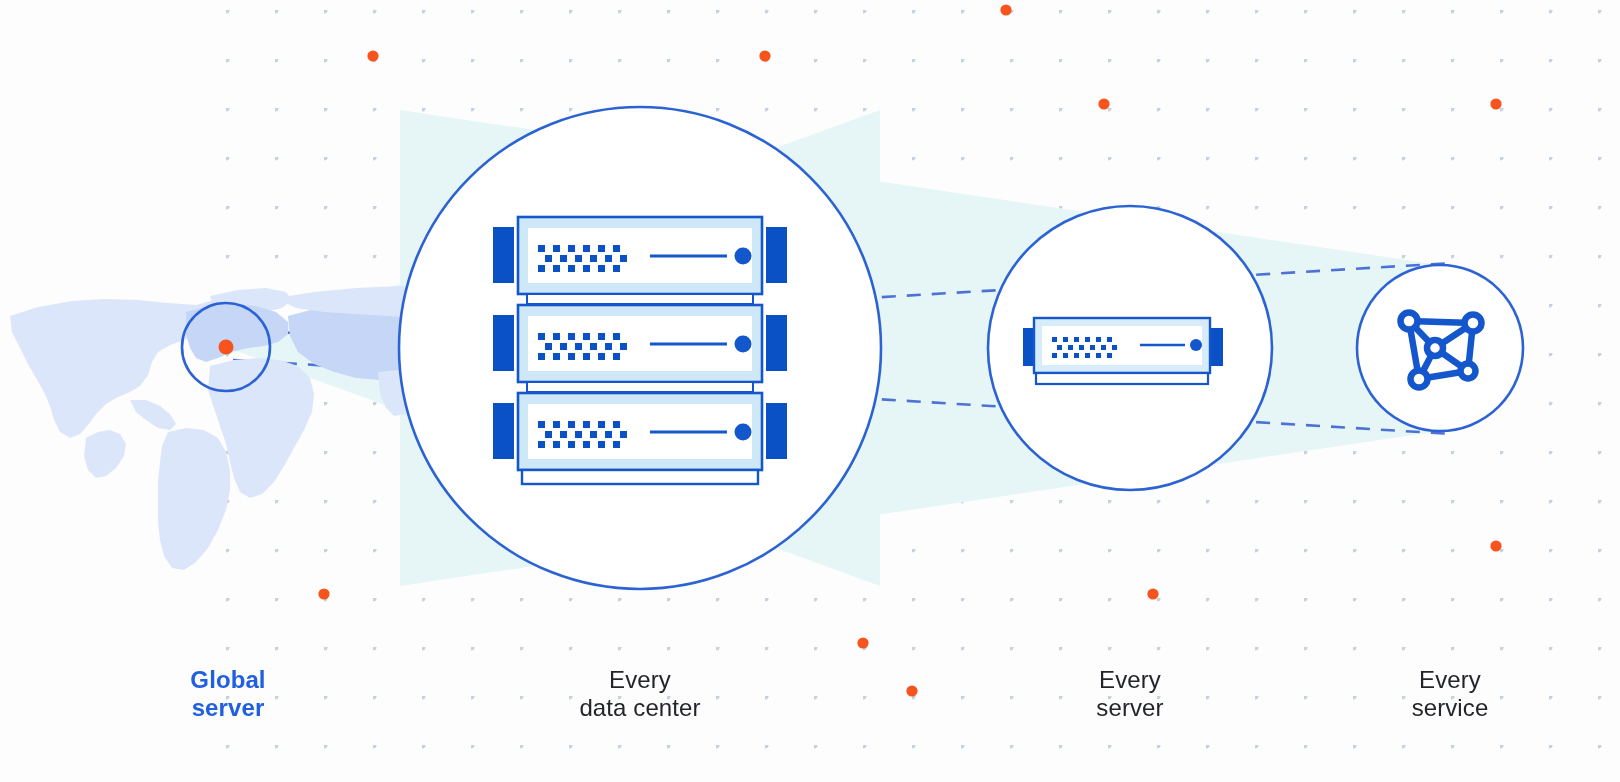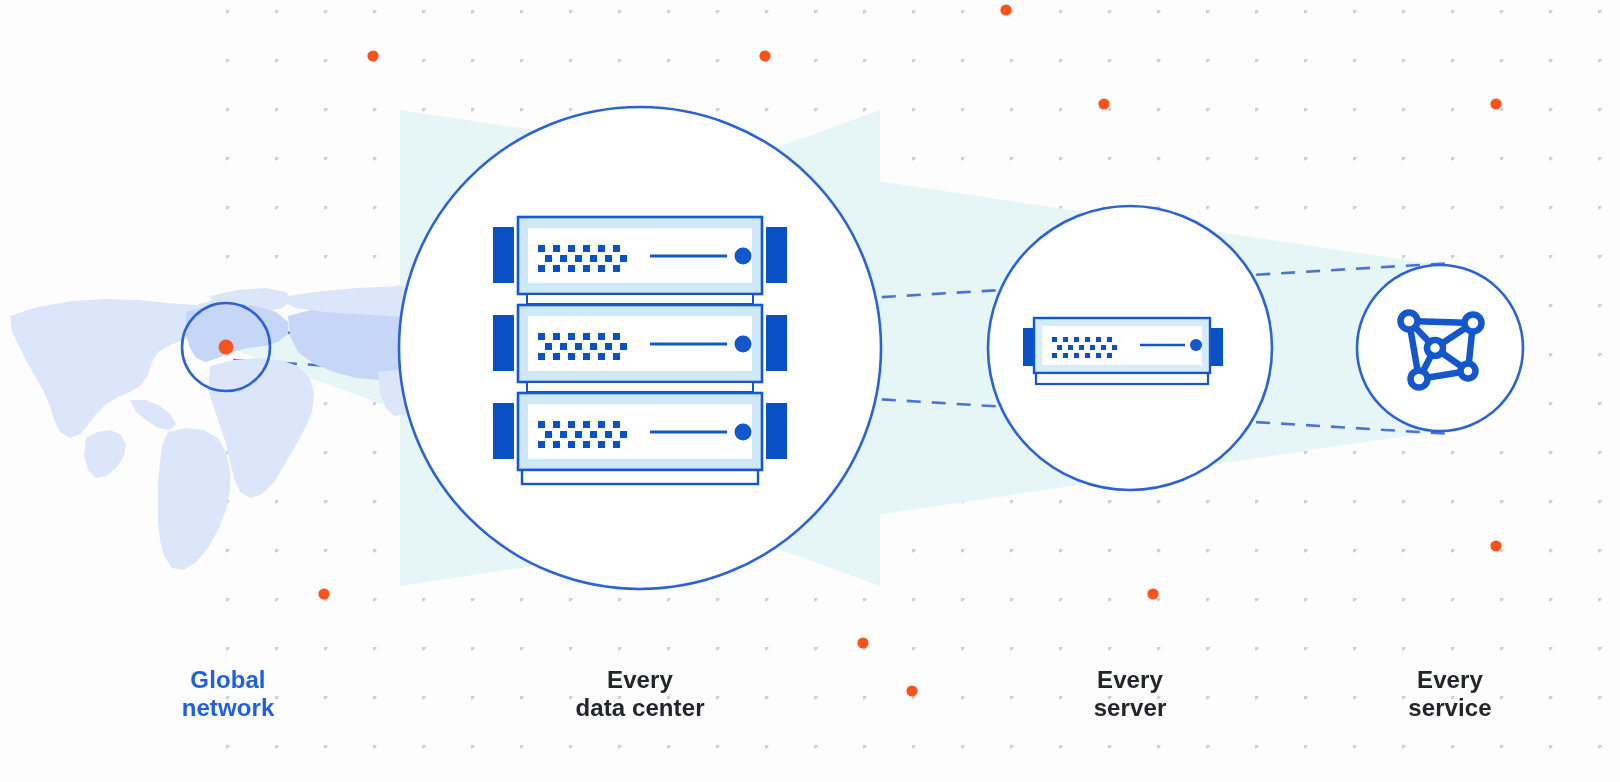--- a/index.html
+++ b/index.html
@@ -25,21 +25,21 @@
     top: 0;
     width: 1620px;
     height: 782px;
     display: block;
   }
   .label-text {
     position: absolute;
     text-align: center;
     font-size: 24px;
     line-height: 1.16;
-    font-weight: 700;
+    font-weight: 400;
     letter-spacing: 0.1px;
     white-space: pre-line;
     user-select: none;
   }
   #label-global {
     left: 128px;
     top: 666px;
     width: 200px;
     color: #2060df;
     font-weight: 700;
@@ -323,21 +323,21 @@
       <circle cx="1496" cy="104" r="5.6"></circle>
       <circle cx="1496" cy="546" r="5.6"></circle>
       <circle cx="324" cy="594" r="5.6"></circle>
       <circle cx="1153" cy="594" r="5.6"></circle>
       <circle cx="863" cy="643" r="5.6"></circle>
       <circle cx="912" cy="691" r="5.6"></circle>
     </g>
   </svg>
 
   <div class="label-text" id="label-global">Global
-network</div>
+server</div>
 
   <div class="label-text" id="label-datacenter">Every
 data center</div>
 
   <div class="label-text" id="label-server">Every
 server</div>
 
   <div class="label-text" id="label-service">Every
 service</div>
 

